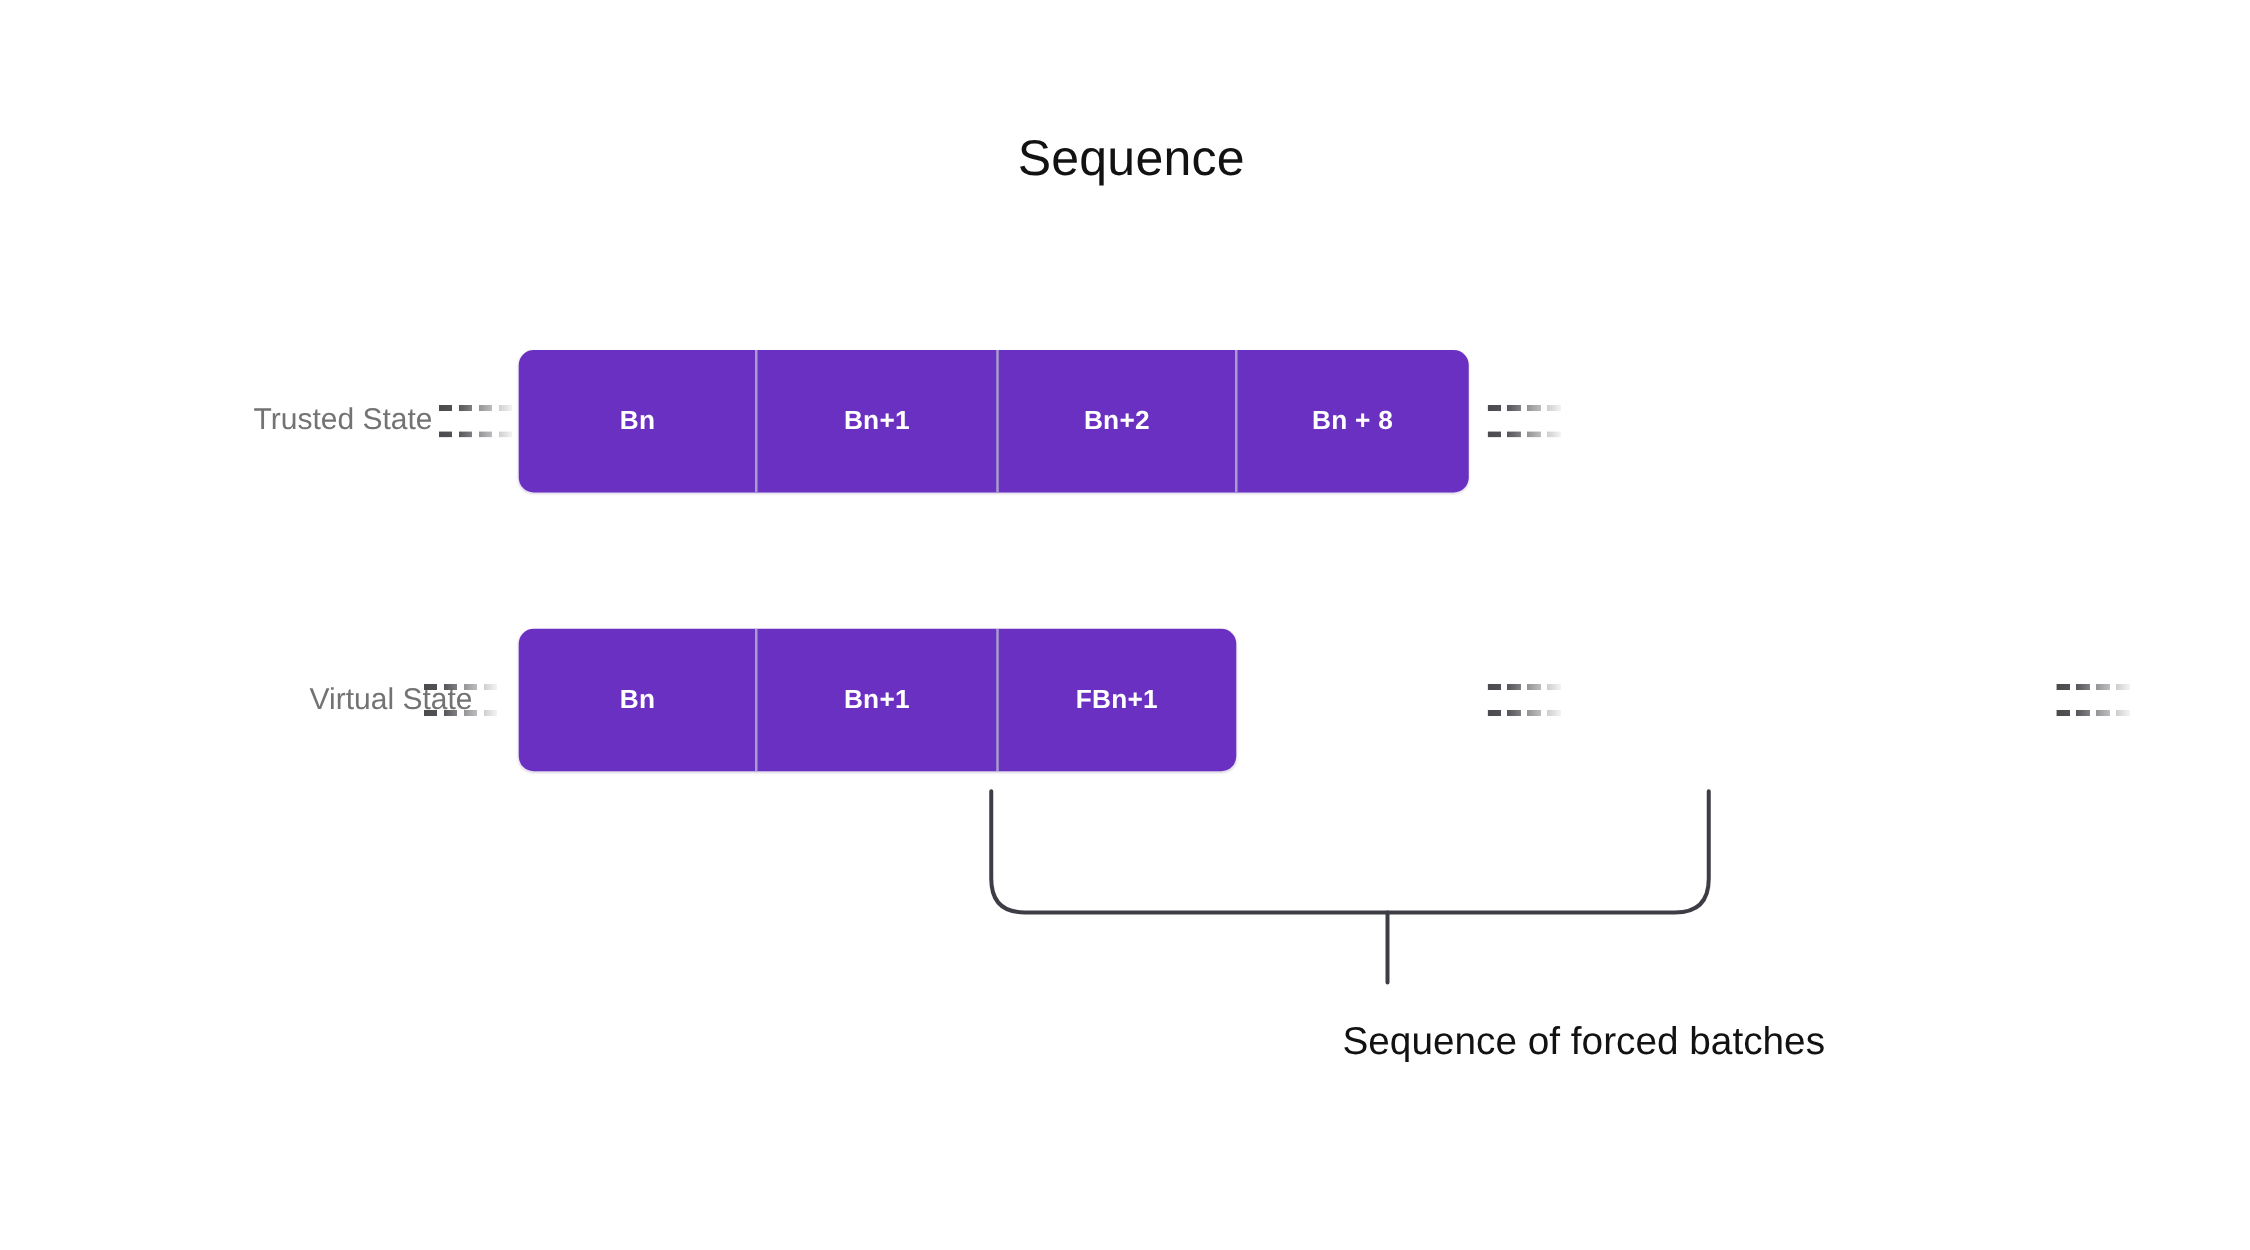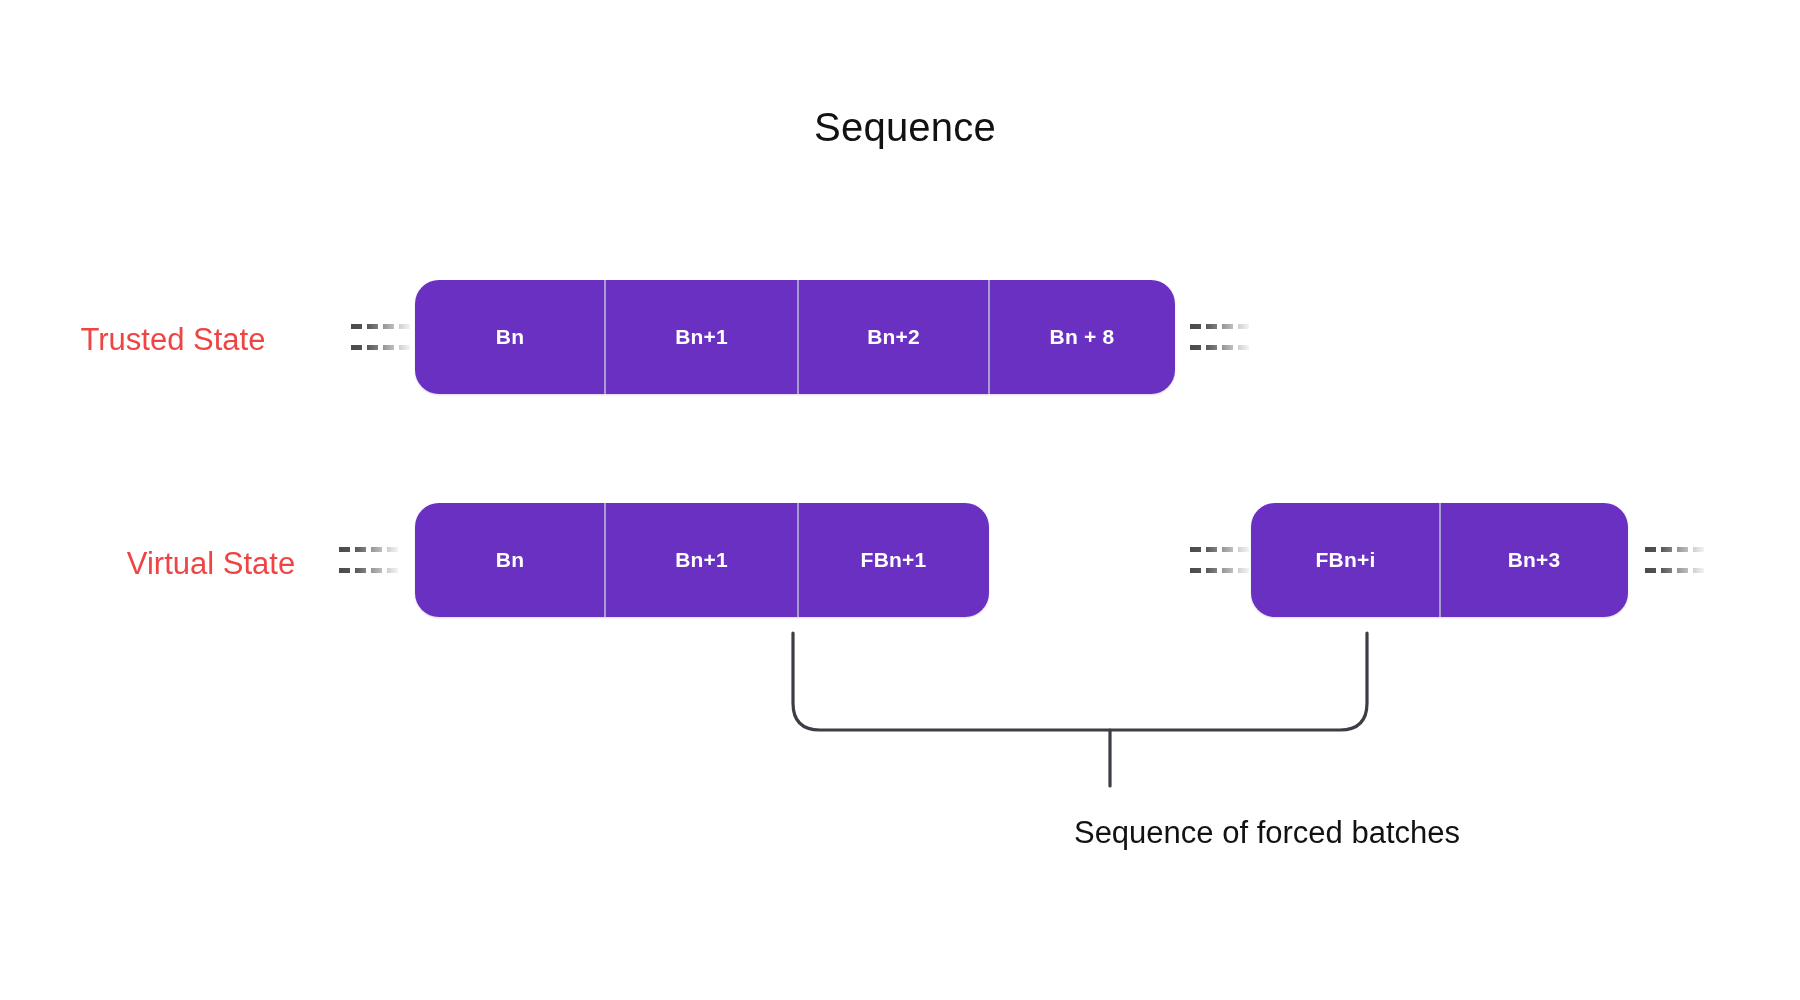--- a/index.html
+++ b/index.html
@@ -36,25 +36,25 @@
   }
   
   .diagram-title .t-inner {
     display: inline-block;
     transform: translateX(5px);
   }
 
   
   .row-label {
     position: absolute;
-    font-size: 31px;
+    font-size: 24px;
     font-weight: 400;
-    color: #ef4444;
+    color: #737373;
     white-space: nowrap;
-    text-align: center;
+    text-align: right;
   }
   #label-trusted {
     left: 0px;
     top: 322px;
     width: 346px;
   }
   #label-virtual {
     left: 0px;
     top: 546px;
     width: 334px;
@@ -87,21 +87,21 @@
   #dash-trusted-right { left: 1190px; top: 324px; }
   #dash-virtual-left  { left: 339px; top: 547px; }
   #dash-virtual-mid   { left: 1190px; top: 547px; }
   #dash-virtual-right { left: 1645px; top: 547px; }
 
   
   .bar {
     position: absolute;
     display: flex;
     background: #6A30C2;
-    border-radius: 24px;
+    border-radius: 12px;
     overflow: hidden;
     box-shadow: 0 1px 2px rgba(60,30,110,0.18);
   }
   #bar-trusted {
     left: 415px;
     top: 280px;
     height: 114px;
   }
   #bar-virtual-a {
     left: 415px;
@@ -213,24 +213,20 @@
     <div class="block">Bn</div>
     <div class="block">Bn+1</div>
     <div class="block">FBn+1</div>
   </div>
 
   <div class="dash-group" id="dash-virtual-mid">
     <div class="dash-line top"></div>
     <div class="dash-line bottom"></div>
   </div>
 
-  <div class="bar" id="bar-virtual-b">
-    <div class="block">FBn+i</div>
-    <div class="block">Bn+3</div>
-  </div>
 
   <div class="dash-group" id="dash-virtual-right">
     <div class="dash-line top"></div>
     <div class="dash-line bottom"></div>
   </div>
 
   <svg id="bracket" viewBox="0 0 600 180" width="600" height="180" fill="none" xmlns="http://www.w3.org/2000/svg">
     <path d="M 13 8 L 13 78 Q 13 105 40 105 L 560 105 Q 587 105 587 78 L 587 8" stroke="#3D3D46" stroke-width="3.2" fill="none" stroke-linecap="round" stroke-linejoin="round"></path>
     <path d="M 330 105 L 330 161" stroke="#3D3D46" stroke-width="3.2" fill="none" stroke-linecap="round"></path>
   </svg>

